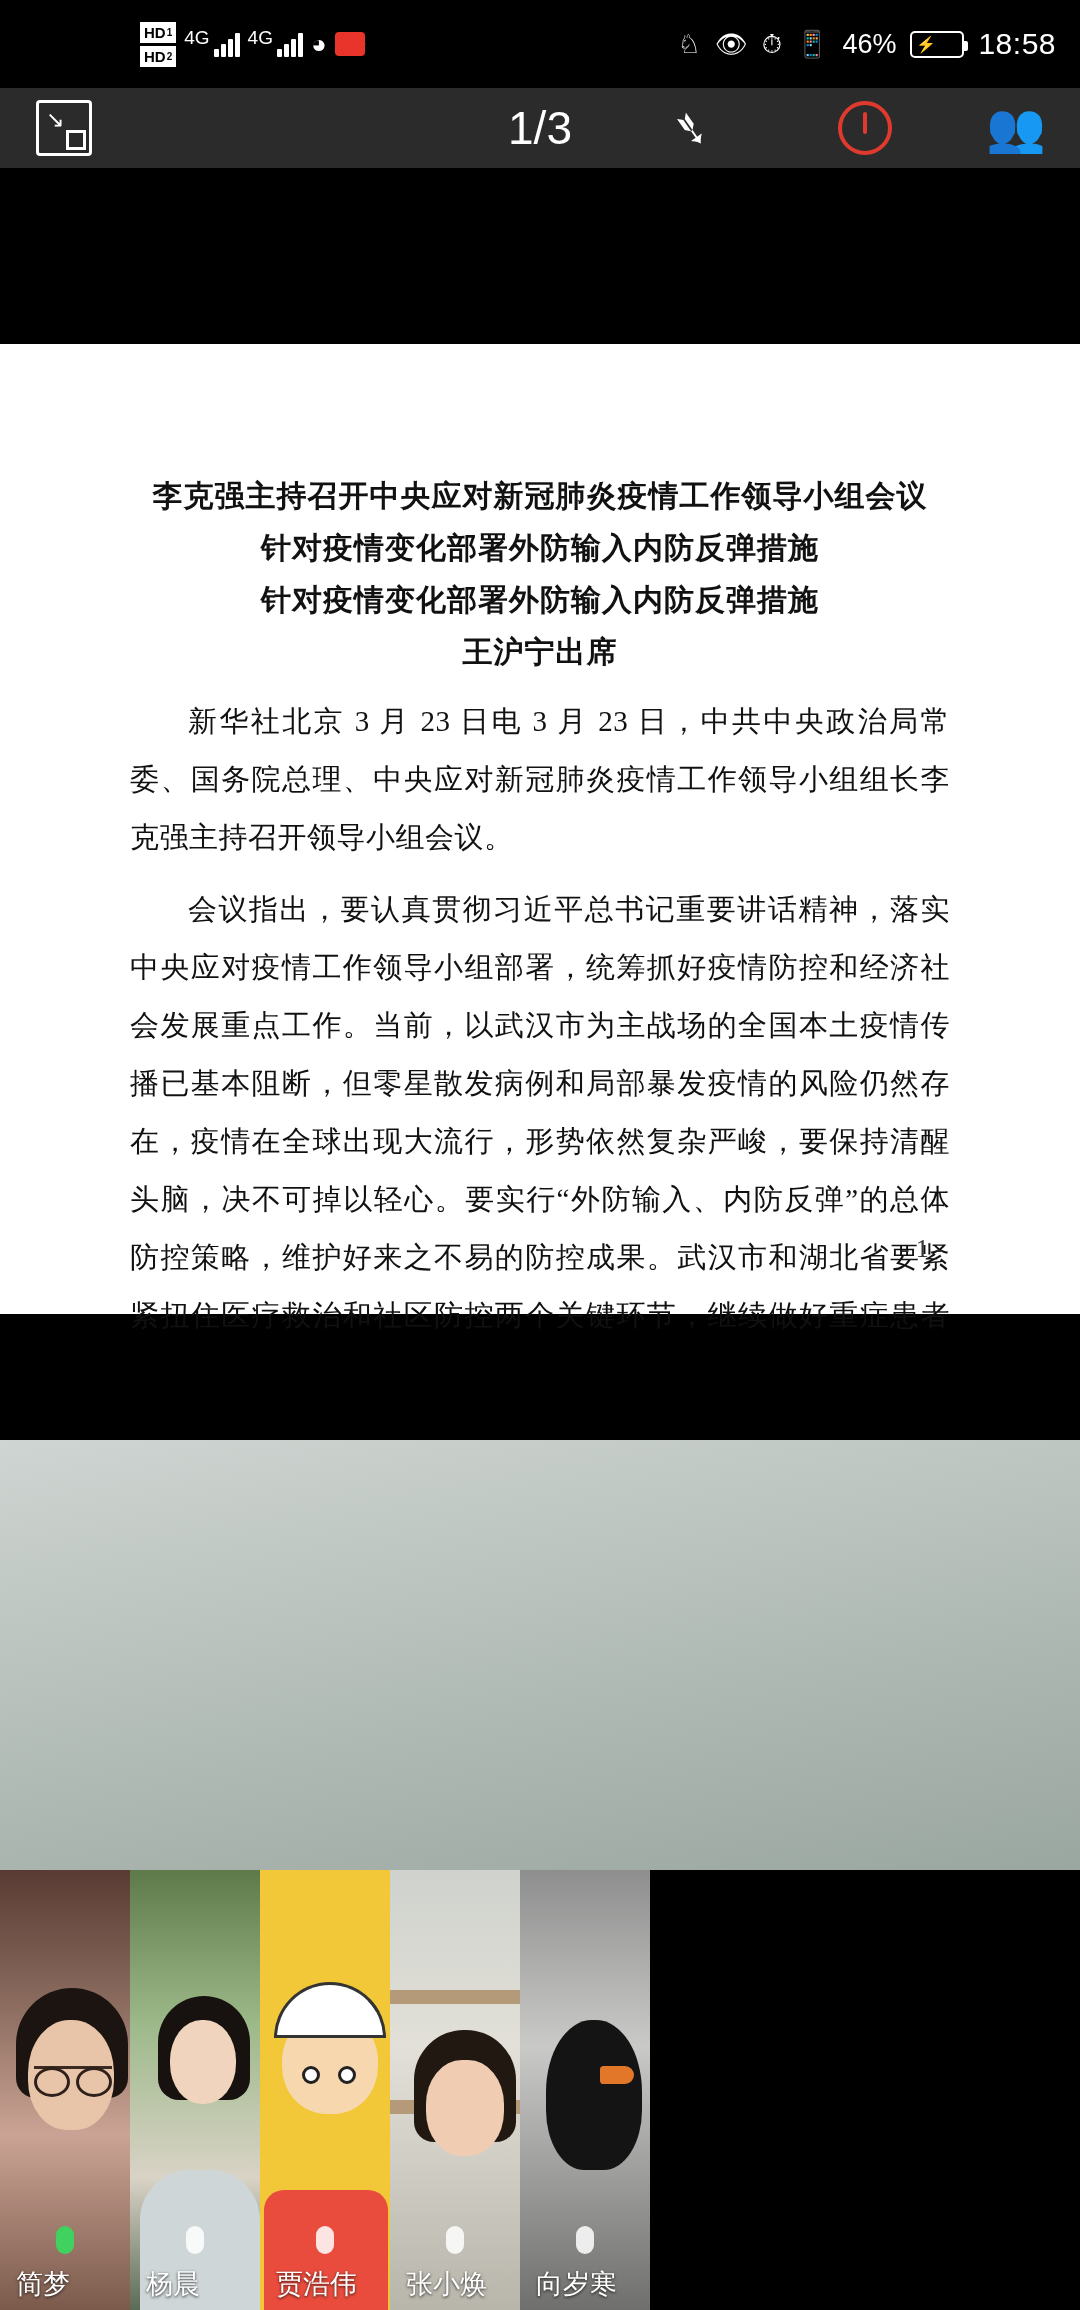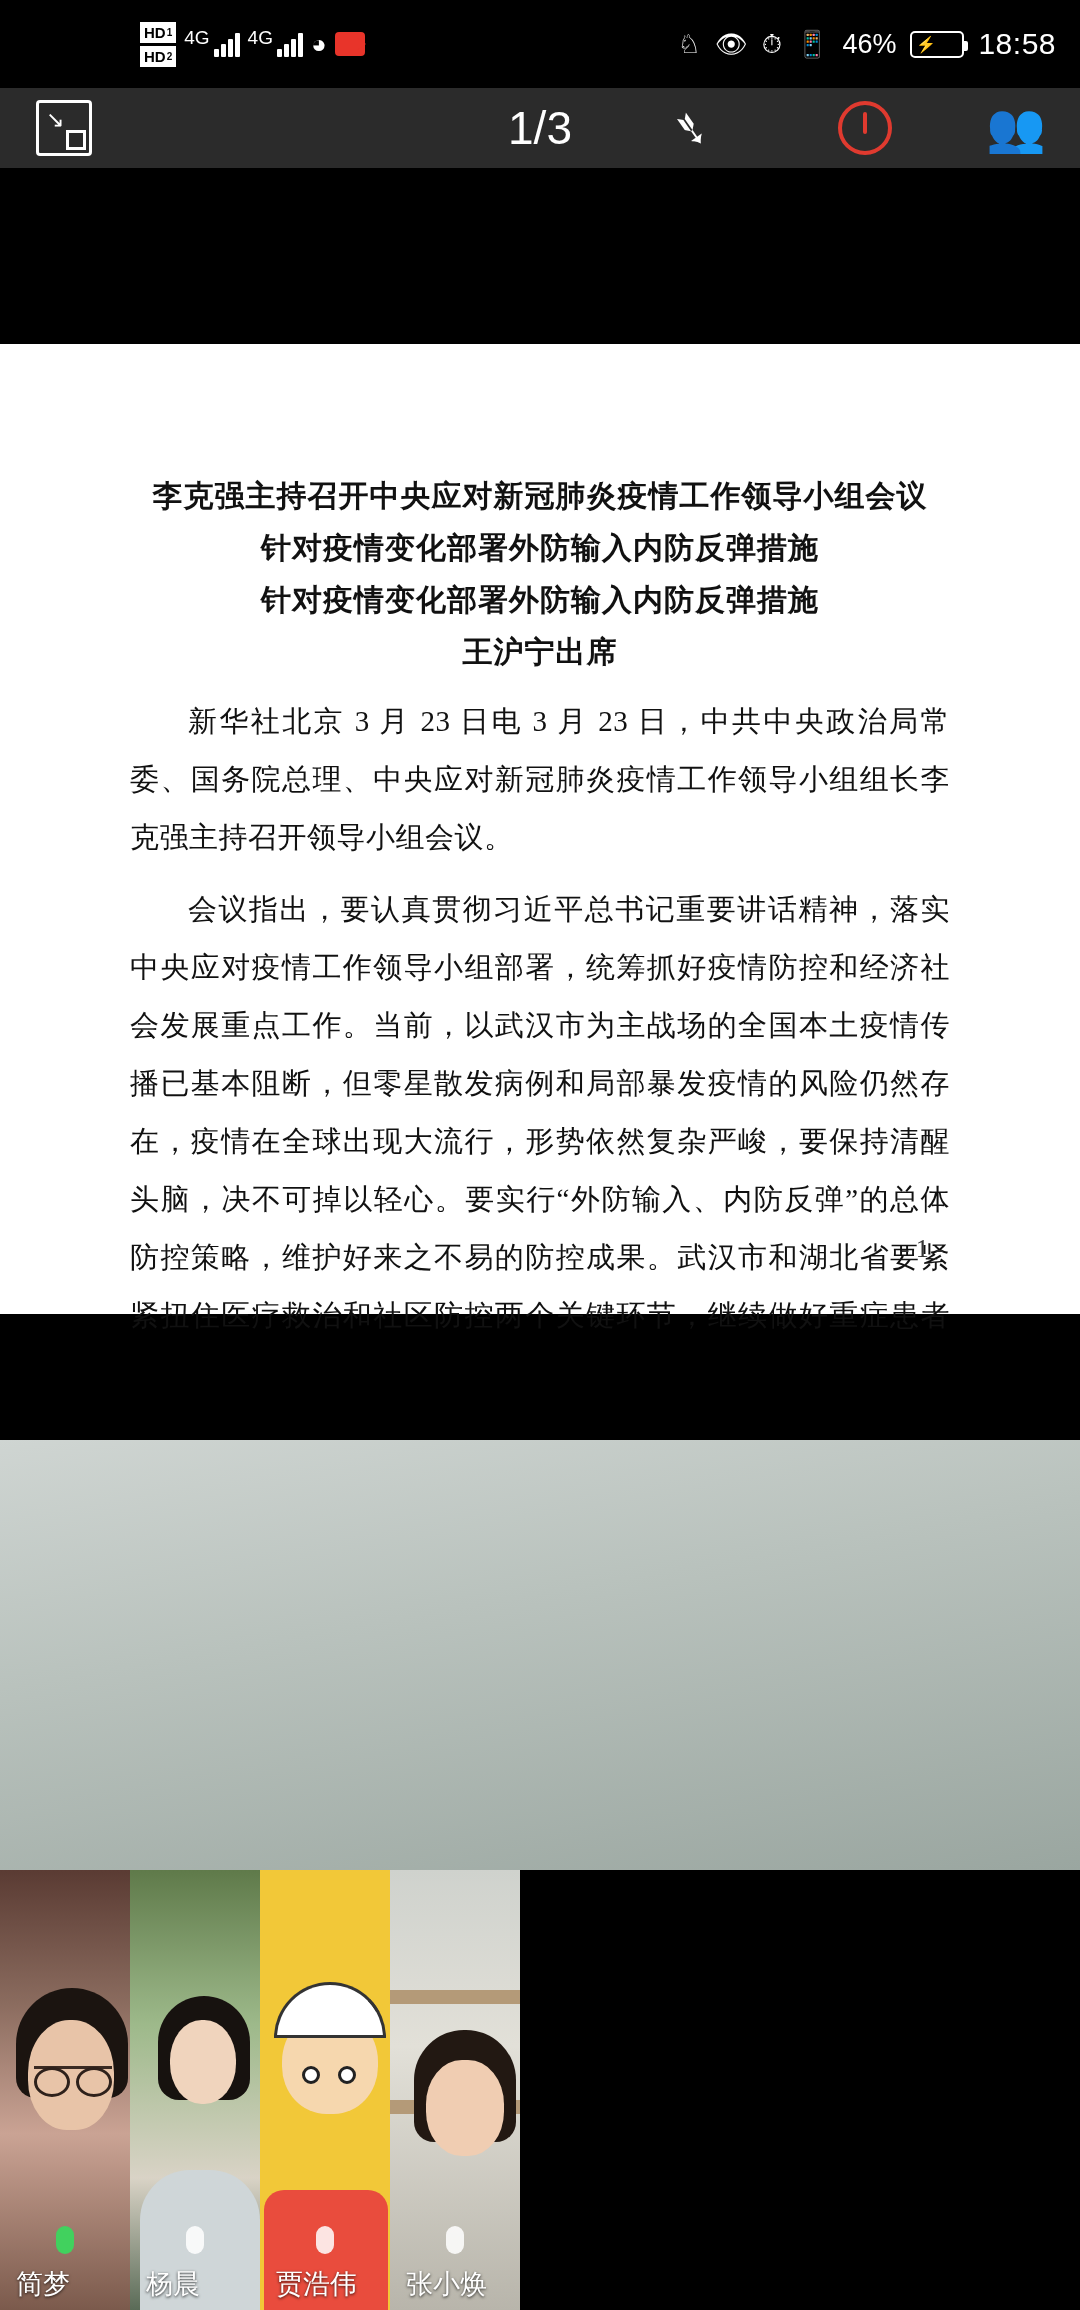--- a/index.html
+++ b/index.html
@@ -265,15 +265,22 @@
     </div>
     <div class="tile t5">
       <div class="bg"></div>
       <div class="shelf"></div>
       <div class="shelf2"></div>
       <div class="hair"></div>
       <div class="face"></div>
       <div class="mic"></div>
       <div class="nm">张小焕</div>
     </div>
+    <div class="tile t6">
+      <div class="bg"></div>
+      <div class="blob"></div>
+      <div class="beak"></div>
+      <div class="mic"></div>
+      <div class="nm">向岁寒</div>
+    </div>
   </div>
 
 </div>
 
 </body></html>

